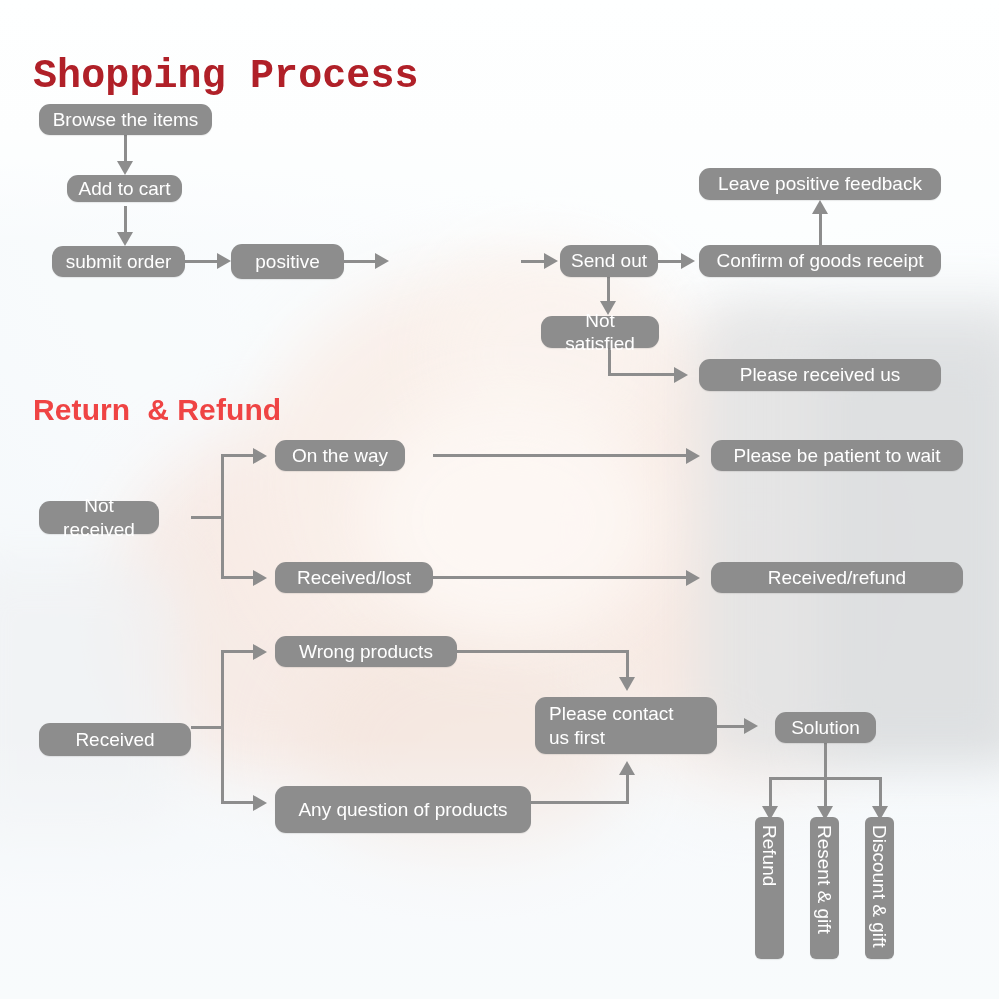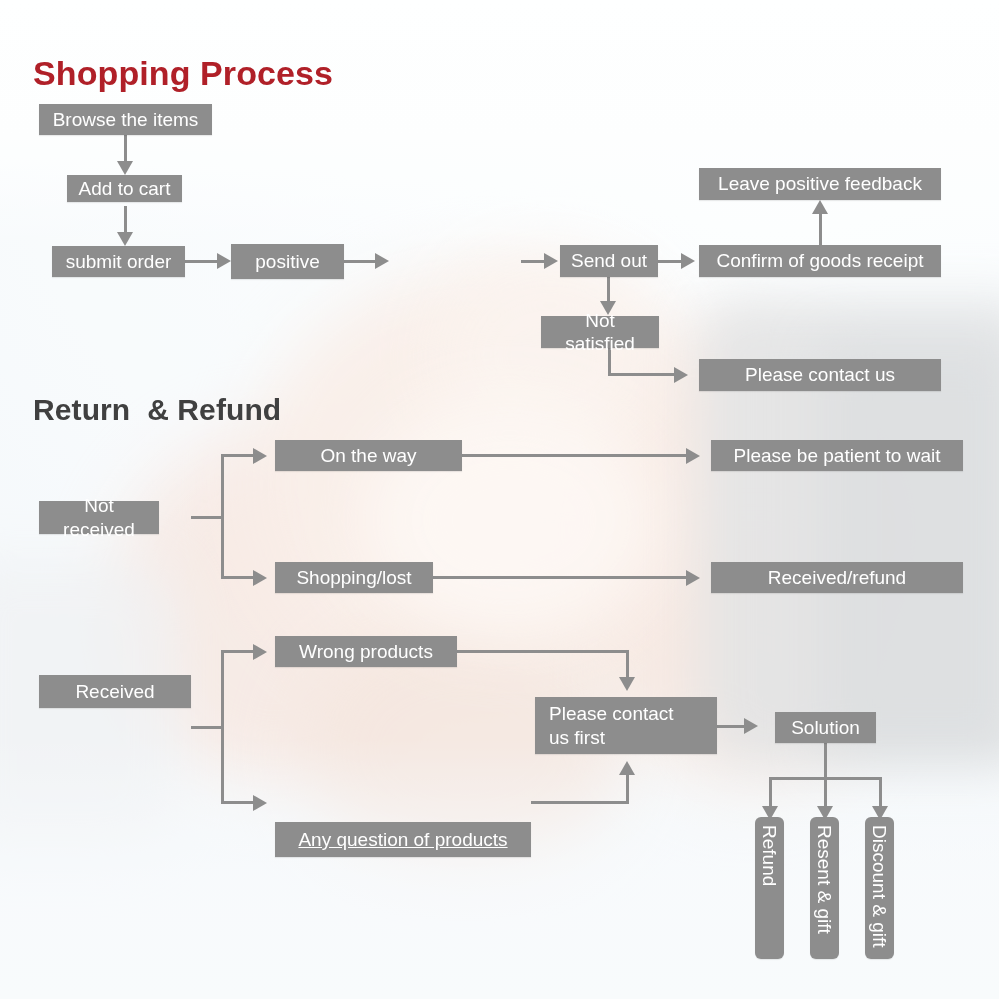--- a/index.html
+++ b/index.html
@@ -22,21 +22,21 @@
     background:linear-gradient(180deg,#fdffff 0%,#fcfefe 55%,rgba(253,255,255,0) 100%);}
   .bg-bottom-fade{position:absolute;left:0;bottom:0;width:999px;height:260px;
     background:linear-gradient(0deg,#f4f8fb 0%,rgba(244,248,251,.75) 45%,rgba(244,248,251,0) 100%);}
   .veil{position:absolute;inset:0;background:rgba(255,255,255,.40);}
 
   
   .heading{position:absolute;font-weight:bold;letter-spacing:.1px;white-space:pre;}
 
   
   .node{position:absolute;box-sizing:border-box;
-    background:#8d8d8d;color:#ffffff;border-radius:0;
+    background:#8d8d8d;color:#ffffff;border-radius:11px;
     display:flex;align-items:center;justify-content:center;
     text-align:center;line-height:1.22;
     padding:0 8px;
     font-size:19px;
     box-shadow:0 1px 1px rgba(0,0,0,.08);
     z-index:5;}
   .node.vert{padding:8px 0;writing-mode:vertical-rl;text-orientation:mixed;
     justify-content:flex-start;align-items:center;border-radius:6px;}
 
   
@@ -66,23 +66,23 @@
 
     <div class="sleeve" style="left:700px;top:300px;width:330px;height:470px;background:#cfd2d4;opacity:.85;border-radius:40px 0 0 60px;"></div>
     <div class="sleeve" style="left:820px;top:340px;width:200px;height:420px;background:#c3c7ca;opacity:.7;"></div>
     <div class="sleeve" style="left:-40px;top:560px;width:220px;height:300px;background:#e6e9ec;opacity:.75;border-radius:0 60px 60px 0;"></div>
 
     <div class="bg-top-white"></div>
     <div class="bg-bottom-fade"></div>
     <div class="veil"></div>
   </div>
 
-  <div class="heading" style="left:33px;top:54px;font-size:34px;color:#b02028;">Shopping Process</div>
-
-  <div class="heading" style="left:33px;top:393px;font-size:30px;color:#404040;">Return  &amp; Refund</div>
+  <div class="heading" style="left:33px;top:54px;font-size:40px;color:#b02028;font-family:Liberation Mono, monospace;">Shopping Process</div>
+
+  <div class="heading" style="left:33px;top:393px;font-size:30px;color:#ef4444;">Return  &amp; Refund</div>
 
   <div class="node" style="left:39px;top:104px;width:173px;height:31px;">Browse the items</div>
 
   <div class="conn v" style="left:124px;top:135px;height:28px;"></div>
   <div class="arrow down" style="left:117px;top:161px;"></div>
 
   <div class="node" style="left:67px;top:175px;width:115px;height:27px;">Add to cart</div>
 
   <div class="conn v" style="left:124px;top:206px;height:28px;"></div>
   <div class="arrow down" style="left:117px;top:232px;"></div>
@@ -115,65 +115,65 @@
 
   <div class="conn v" style="left:607px;top:277px;height:26px;"></div>
   <div class="arrow down" style="left:600px;top:301px;"></div>
 
   <div class="node" style="left:541px;top:316px;width:118px;height:32px;">Not satisfied</div>
 
   <div class="conn v" style="left:608px;top:348px;height:28px;"></div>
   <div class="conn h" style="left:608px;top:373px;width:68px;"></div>
   <div class="arrow right" style="left:674px;top:367px;"></div>
 
-  <div class="node" style="left:699px;top:359px;width:242px;height:32px;">Please contact us</div>
+  <div class="node" style="left:699px;top:359px;width:242px;height:32px;">Please received us</div>
 
   <div class="node" style="left:39px;top:501px;width:120px;height:33px;">Not received</div>
 
   <div class="conn h" style="left:191px;top:516px;width:33px;"></div>
   <div class="conn v" style="left:221px;top:455px;height:124px;"></div>
 
   <div class="conn h" style="left:221px;top:454px;width:35px;"></div>
   <div class="arrow right" style="left:253px;top:448px;"></div>
 
-  <div class="node" style="left:275px;top:440px;width:187px;height:31px;">On the way</div>
+  <div class="node" style="left:275px;top:440px;width:130px;height:31px;">On the way</div>
 
   <div class="conn h" style="left:433px;top:454px;width:255px;"></div>
   <div class="arrow right" style="left:686px;top:448px;"></div>
 
   <div class="node" style="left:711px;top:440px;width:252px;height:31px;">Please be patient to wait</div>
 
   <div class="conn h" style="left:221px;top:576px;width:35px;"></div>
   <div class="arrow right" style="left:253px;top:570px;"></div>
 
-  <div class="node" style="left:275px;top:562px;width:158px;height:31px;">Shopping/lost</div>
+  <div class="node" style="left:275px;top:562px;width:158px;height:31px;">Received/lost</div>
 
   <div class="conn h" style="left:433px;top:576px;width:255px;"></div>
   <div class="arrow right" style="left:686px;top:570px;"></div>
 
   <div class="node" style="left:711px;top:562px;width:252px;height:31px;">Received/refund</div>
 
-  <div class="node" style="left:39px;top:675px;width:152px;height:33px;">Received</div>
+  <div class="node" style="left:39px;top:723px;width:152px;height:33px;">Received</div>
 
   <div class="conn h" style="left:191px;top:726px;width:33px;"></div>
   <div class="conn v" style="left:221px;top:651px;height:152px;"></div>
 
   <div class="conn h" style="left:221px;top:650px;width:35px;"></div>
   <div class="arrow right" style="left:253px;top:644px;"></div>
 
   <div class="node" style="left:275px;top:636px;width:182px;height:31px;">Wrong products</div>
 
   <div class="conn h" style="left:457px;top:650px;width:172px;"></div>
   <div class="conn v" style="left:626px;top:650px;height:29px;"></div>
   <div class="arrow down" style="left:619px;top:677px;"></div>
 
   <div class="conn h" style="left:221px;top:801px;width:35px;"></div>
   <div class="arrow right" style="left:253px;top:795px;"></div>
 
-  <div class="node" style="left:275px;top:822px;width:256px;height:35px;text-decoration:underline;">Any question of products</div>
+  <div class="node" style="left:275px;top:786px;width:256px;height:47px;">Any question of products</div>
 
   <div class="conn h" style="left:531px;top:801px;width:98px;"></div>
   <div class="conn v" style="left:626px;top:773px;height:30px;"></div>
   <div class="arrow up" style="left:619px;top:761px;"></div>
 
   <div class="node" style="left:535px;top:697px;width:182px;height:57px;white-space:pre-line;justify-content:flex-start;padding-left:14px;text-align:left;">Please contact
 us first</div>
 
   <div class="conn h" style="left:717px;top:725px;width:29px;"></div>
   <div class="arrow right" style="left:744px;top:718px;"></div>

